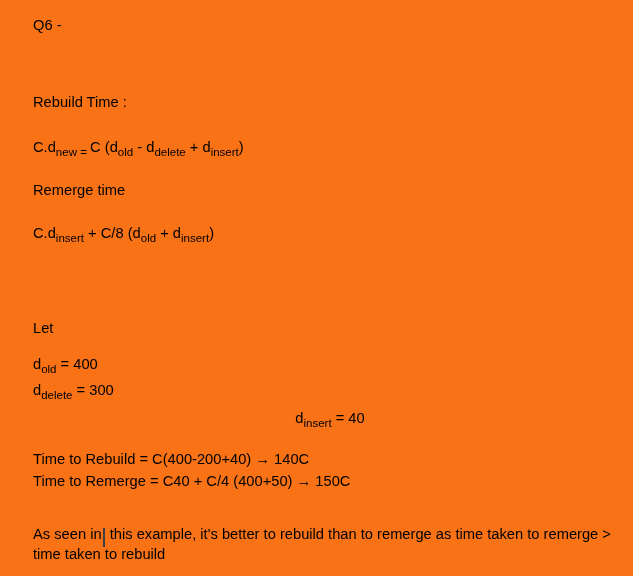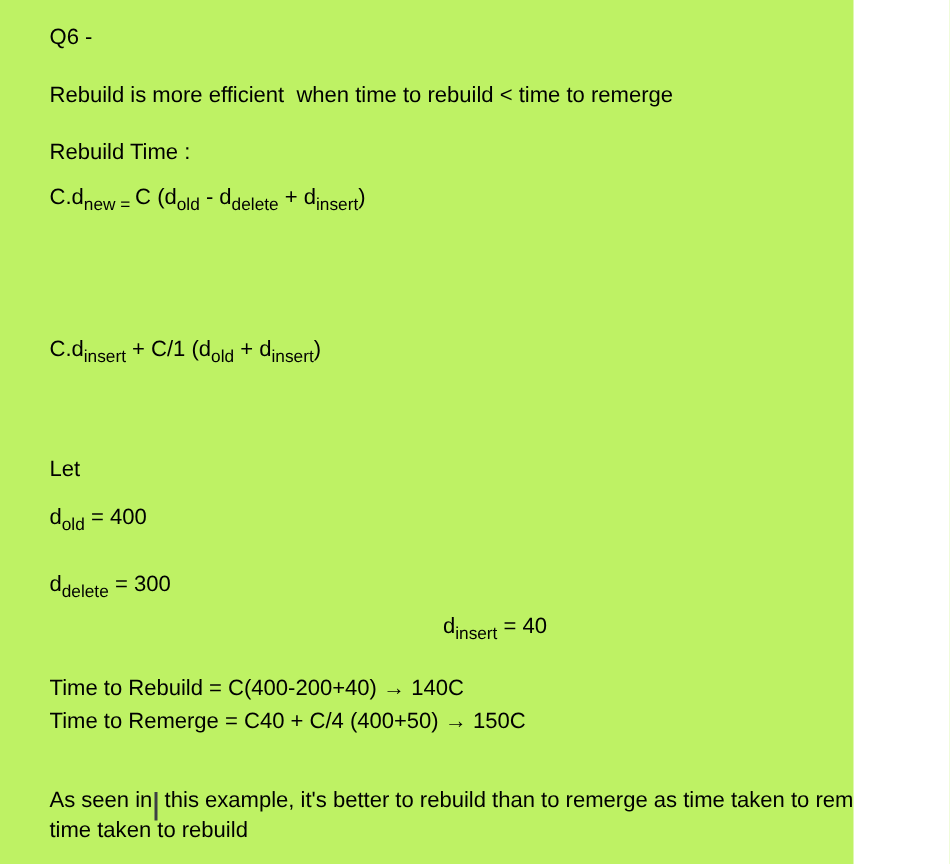--- a/index.html
+++ b/index.html
@@ -2,23 +2,23 @@
 <html><head>
 <meta charset="utf-8">
 <style>
   html, body {
     margin: 0;
     padding: 0;
     background: #ffffff;
   }
   .doc {
     position: relative;
-    width: 569px;
+    width: 633px;
     height: 576px;
-    background: #bef264;
+    background: #f97316;
     overflow: hidden;
     font-family: "Liberation Sans", sans-serif;
     color: #000000;
     cursor: text;
   }
   .para {
     position: absolute;
     left: 33px;
     width: 594px;
     font-size: 14.7px;
@@ -27,54 +27,54 @@
     color: #000000;
   }
   .sub {
     font-size: 11.5px;
     position: relative;
     top: 4px;
   }
   .p-q6          { top: 15px; }
   .p-rule        { top: 54px; }
   .p-rebuild-h   { top: 92px; }
-  .p-rebuild-f   { top: 122px; }
+  .p-rebuild-f   { top: 137px; }
   .p-remerge-h   { top: 180px; }
   .p-remerge-f   { top: 223px; }
   .p-example     { top: 267px; }
-  .p-let         { top: 303px; }
-  .p-dold        { top: 335px; }
+  .p-let         { top: 318px; }
+  .p-dold        { top: 354px; }
   .p-ddelete     { top: 380px; }
   .p-dinsert     { top: 408px; text-align: center; }
   .p-times       { top: 448px; line-height: 22px; }
   .p-conclusion  { top: 508px; line-height: 20px; margin-top: 16px; }
   .caret {
     position: absolute;
     left: 103px;
     top: 528px;
     width: 1.5px;
     height: 19px;
     background: #3c4043;
   }
 </style>
 </head>
 <body>
 
 <div class="doc">
 
   <div class="para p-q6">Q6 -</div>
 
-  <div class="para p-rule">Rebuild is more efficient  when time to rebuild &lt; time to remerge</div>
 
   <div class="para p-rebuild-h">Rebuild Time :</div>
 
   <div class="para p-rebuild-f"><span>C.d</span><span class="sub">new = </span><span>C (d</span><span class="sub">old</span><span> - d</span><span class="sub">delete</span><span> + d</span><span class="sub">insert</span><span>)</span></div>
 
+  <div class="para p-remerge-h">Remerge time</div>
 
-  <div class="para p-remerge-f"><span>C.d</span><span class="sub">insert</span><span> + C/1 (d</span><span class="sub">old</span><span> + d</span><span class="sub">insert</span><span>)</span></div>
+  <div class="para p-remerge-f"><span>C.d</span><span class="sub">insert</span><span> + C/8 (d</span><span class="sub">old</span><span> + d</span><span class="sub">insert</span><span>)</span></div>
 
 
   <div class="para p-let">Let</div>
 
   <div class="para p-dold"><span>d</span><span class="sub">old</span><span> = 400</span></div>
 
   <div class="para p-ddelete"><span>d</span><span class="sub">delete</span><span> = 300</span></div>
 
   <div class="para p-dinsert"><span>d</span><span class="sub">insert</span><span> = 40</span></div>
 

